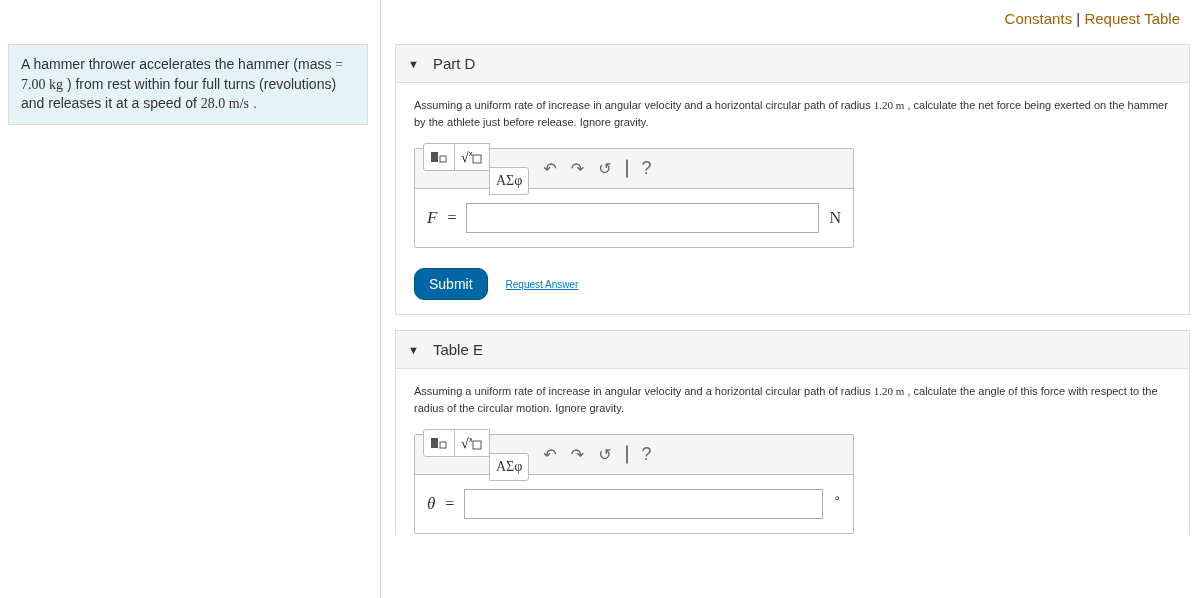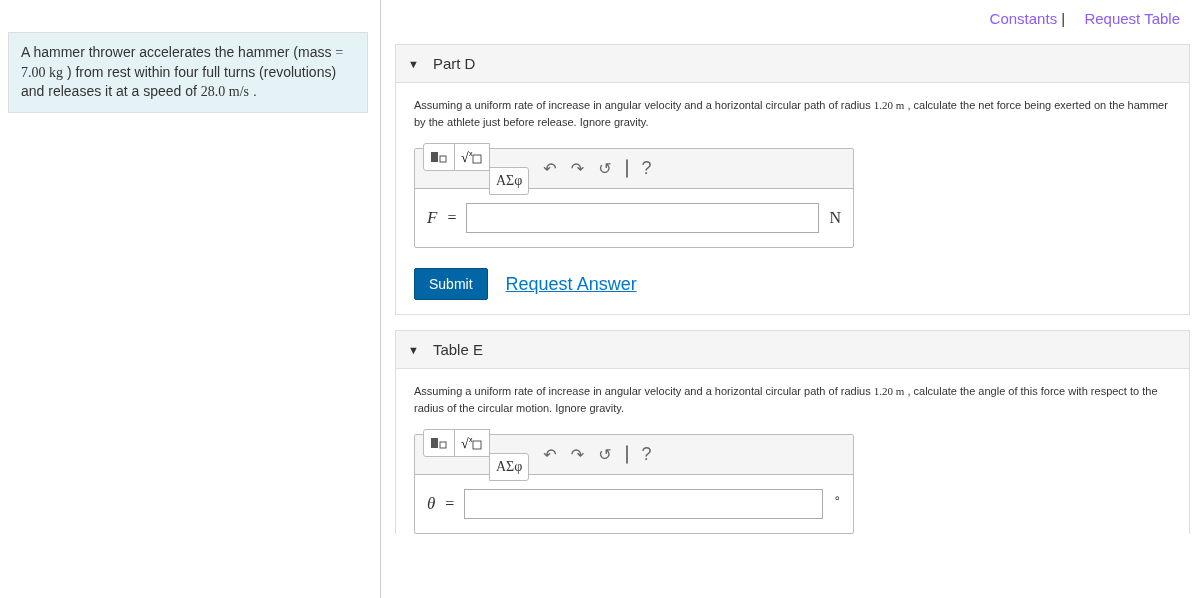--- a/index.html
+++ b/index.html
@@ -1,19 +1,19 @@
 <!DOCTYPE html>
 <html><head>
 <meta charset="utf-8">
 <style>
 * { box-sizing: border-box; margin: 0; padding: 0; }
 body { font-family: Arial, Helvetica, sans-serif; font-size: 14px; color: #333; background: #fff; width: 1200px; height: 598px; position: relative; }
 .top-links { position: absolute; top: 10px; right: 20px; font-size: 15px; }
-.top-links a { color: #8b5cf6; text-decoration: none; margin-left: 15px; }
-.left-panel { position: absolute; left: 8px; top: 32px; width: 360px; background: #e6f3f6; border: 1px solid #ddd; padding: 10px 12px; line-height: 1.4; }
+.top-links a { color: #a16207; text-decoration: none; }
+.left-panel { position: absolute; left: 8px; top: 44px; width: 360px; background: #e6f3f6; border: 1px solid #ddd; padding: 10px 12px; line-height: 1.4; }
 .left-panel .mathvar { font-family: "Times New Roman", serif; }
 .vline { position: absolute; left: 380px; top: 0; bottom: 0; width: 1px; background: #ccc; }
 .right-panel { position: absolute; left: 395px; top: 44px; right: 10px; }
 .part-box { border: 1px solid #ddd; margin-bottom: 15px; }
 .part-header { background: #f5f5f5; padding: 10px 12px; border-bottom: 1px solid #ddd; display: flex; align-items: center; }
 .part-header .tri { margin-right: 14px; font-size: 11px; color: #333; }
 .part-header .title { font-weight: normal; font-size: 15px; }
 .part-body { padding: 14px 18px; }
 .prompt { line-height: 1.5; margin-bottom: 18px; font-size: 11px; }
 .prompt .mathvar { font-family: "Times New Roman", serif; }
@@ -24,22 +24,22 @@
 .tb-group .tb-btn { border-radius: 0; margin-left: -1px; }
 .tb-group .tb-btn:first-child { border-top-left-radius: 3px; border-bottom-left-radius: 3px; margin-left: 0; }
 .tb-group .tb-btn:last-child { border-top-right-radius: 3px; border-bottom-right-radius: 3px; margin-top: 24px; }
 .tb-plain { color: #666; font-size: 16px; cursor: pointer; }
 .input-row { padding: 14px 12px; display: flex; align-items: center; gap: 10px; }
 .var-label { font-family: "Times New Roman", serif; font-style: italic; font-size: 17px; }
 .eq { font-family: "Times New Roman", serif; font-size: 16px; }
 .answer-input { flex: 1; border: 1px solid #aaa; height: 30px; padding: 0 6px; font-size: 14px; }
 .unit { font-family: "Times New Roman", serif; font-size: 16px; }
 .actions { display: flex; align-items: center; gap: 18px; }
-.submit-btn { background: #0066a6; color: #fff; border: 1px solid #005080; padding: 7px 14px; font-size: 14px; cursor: pointer; border-radius: 2px; }
-.req-link { color: #0077cc; text-decoration: underline; cursor: pointer; font-size: 18px; text-align: center; }
+.submit-btn { background: #0066a6; color: #fff; border: 1px solid #005080; padding: 7px 14px; font-size: 14px; cursor: pointer; border-radius: 10px; }
+.req-link { color: #0077cc; text-decoration: underline; cursor: pointer; font-size: 10px; text-align: center; }
 .kbd-icon { width: 20px; height: 14px; border: 1px solid #777; border-radius: 2px; position: relative; }
 .kbd-icon::before { content: ""; position: absolute; left: 2px; right: 2px; top: 2px; bottom: 2px; background: repeating-linear-gradient(to right, #777 0 1px, transparent 1px 3px), repeating-linear-gradient(to bottom, #777 0 1px, transparent 1px 3px); opacity: .5; }
 </style>
 </head>
 <body>
 
 <div class="top-links">
   <a href="#">Constants</a><span> | </span><a href="#">Request Table</a>
 </div>
 

